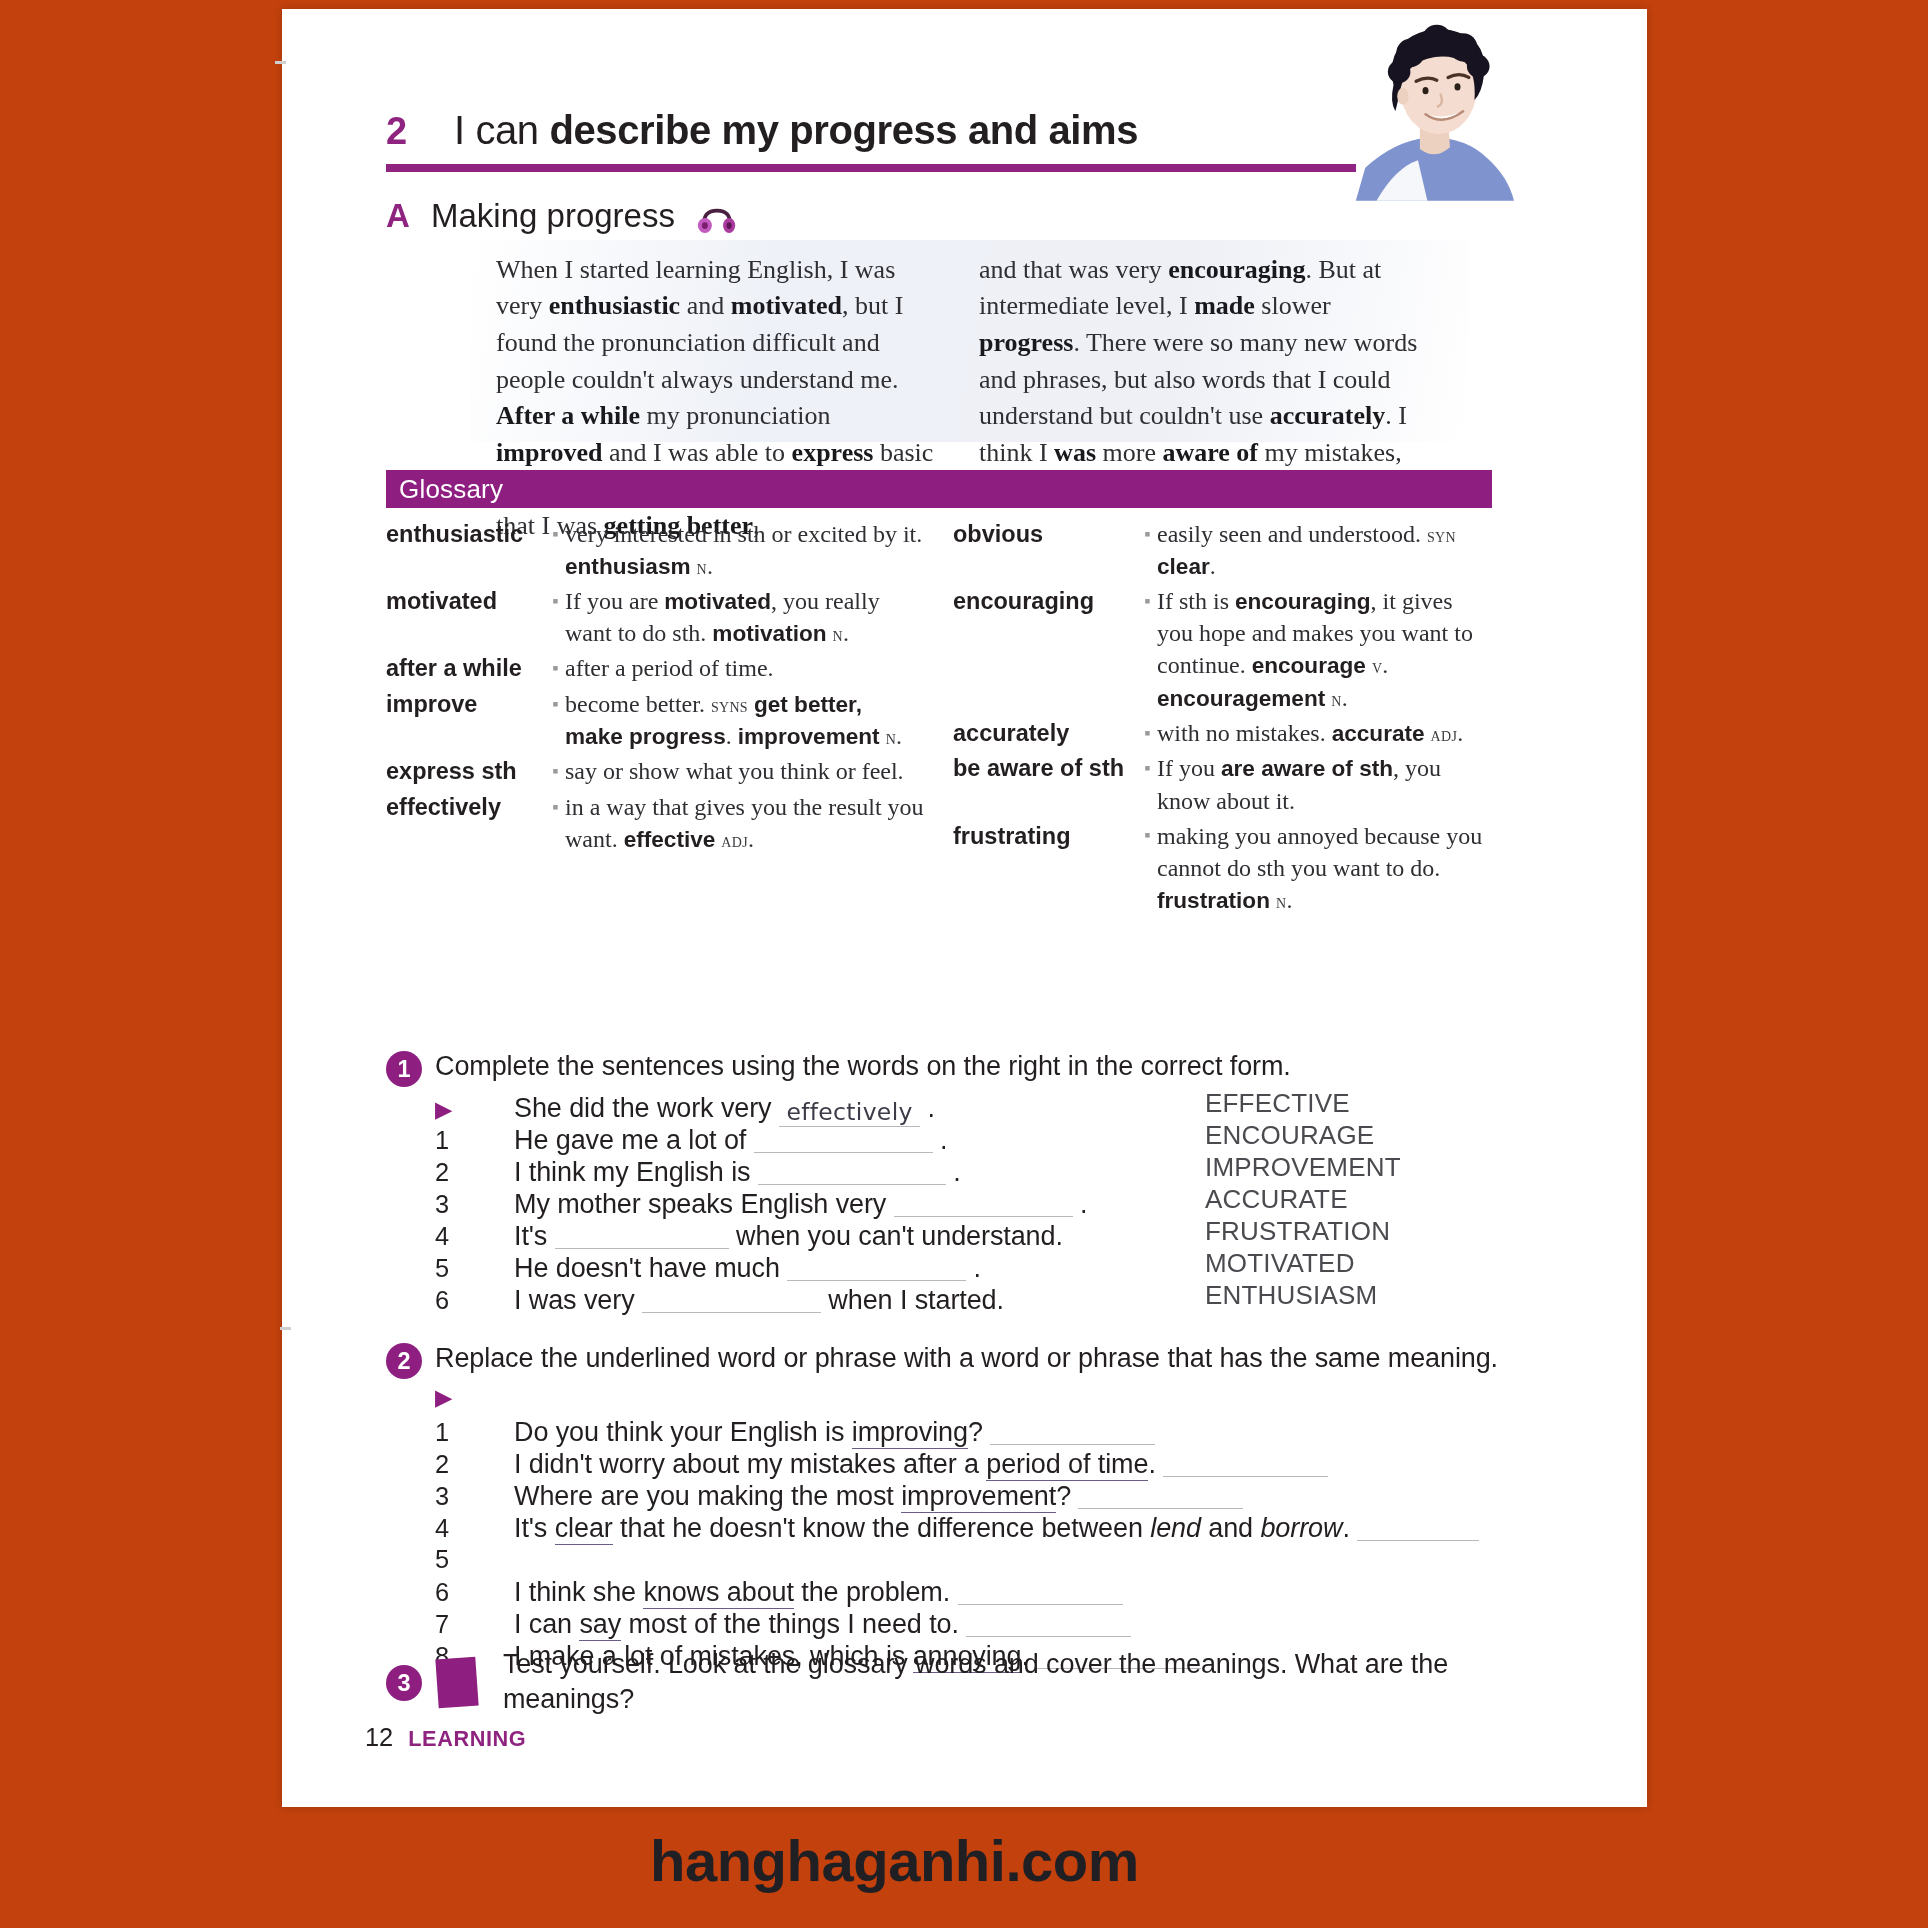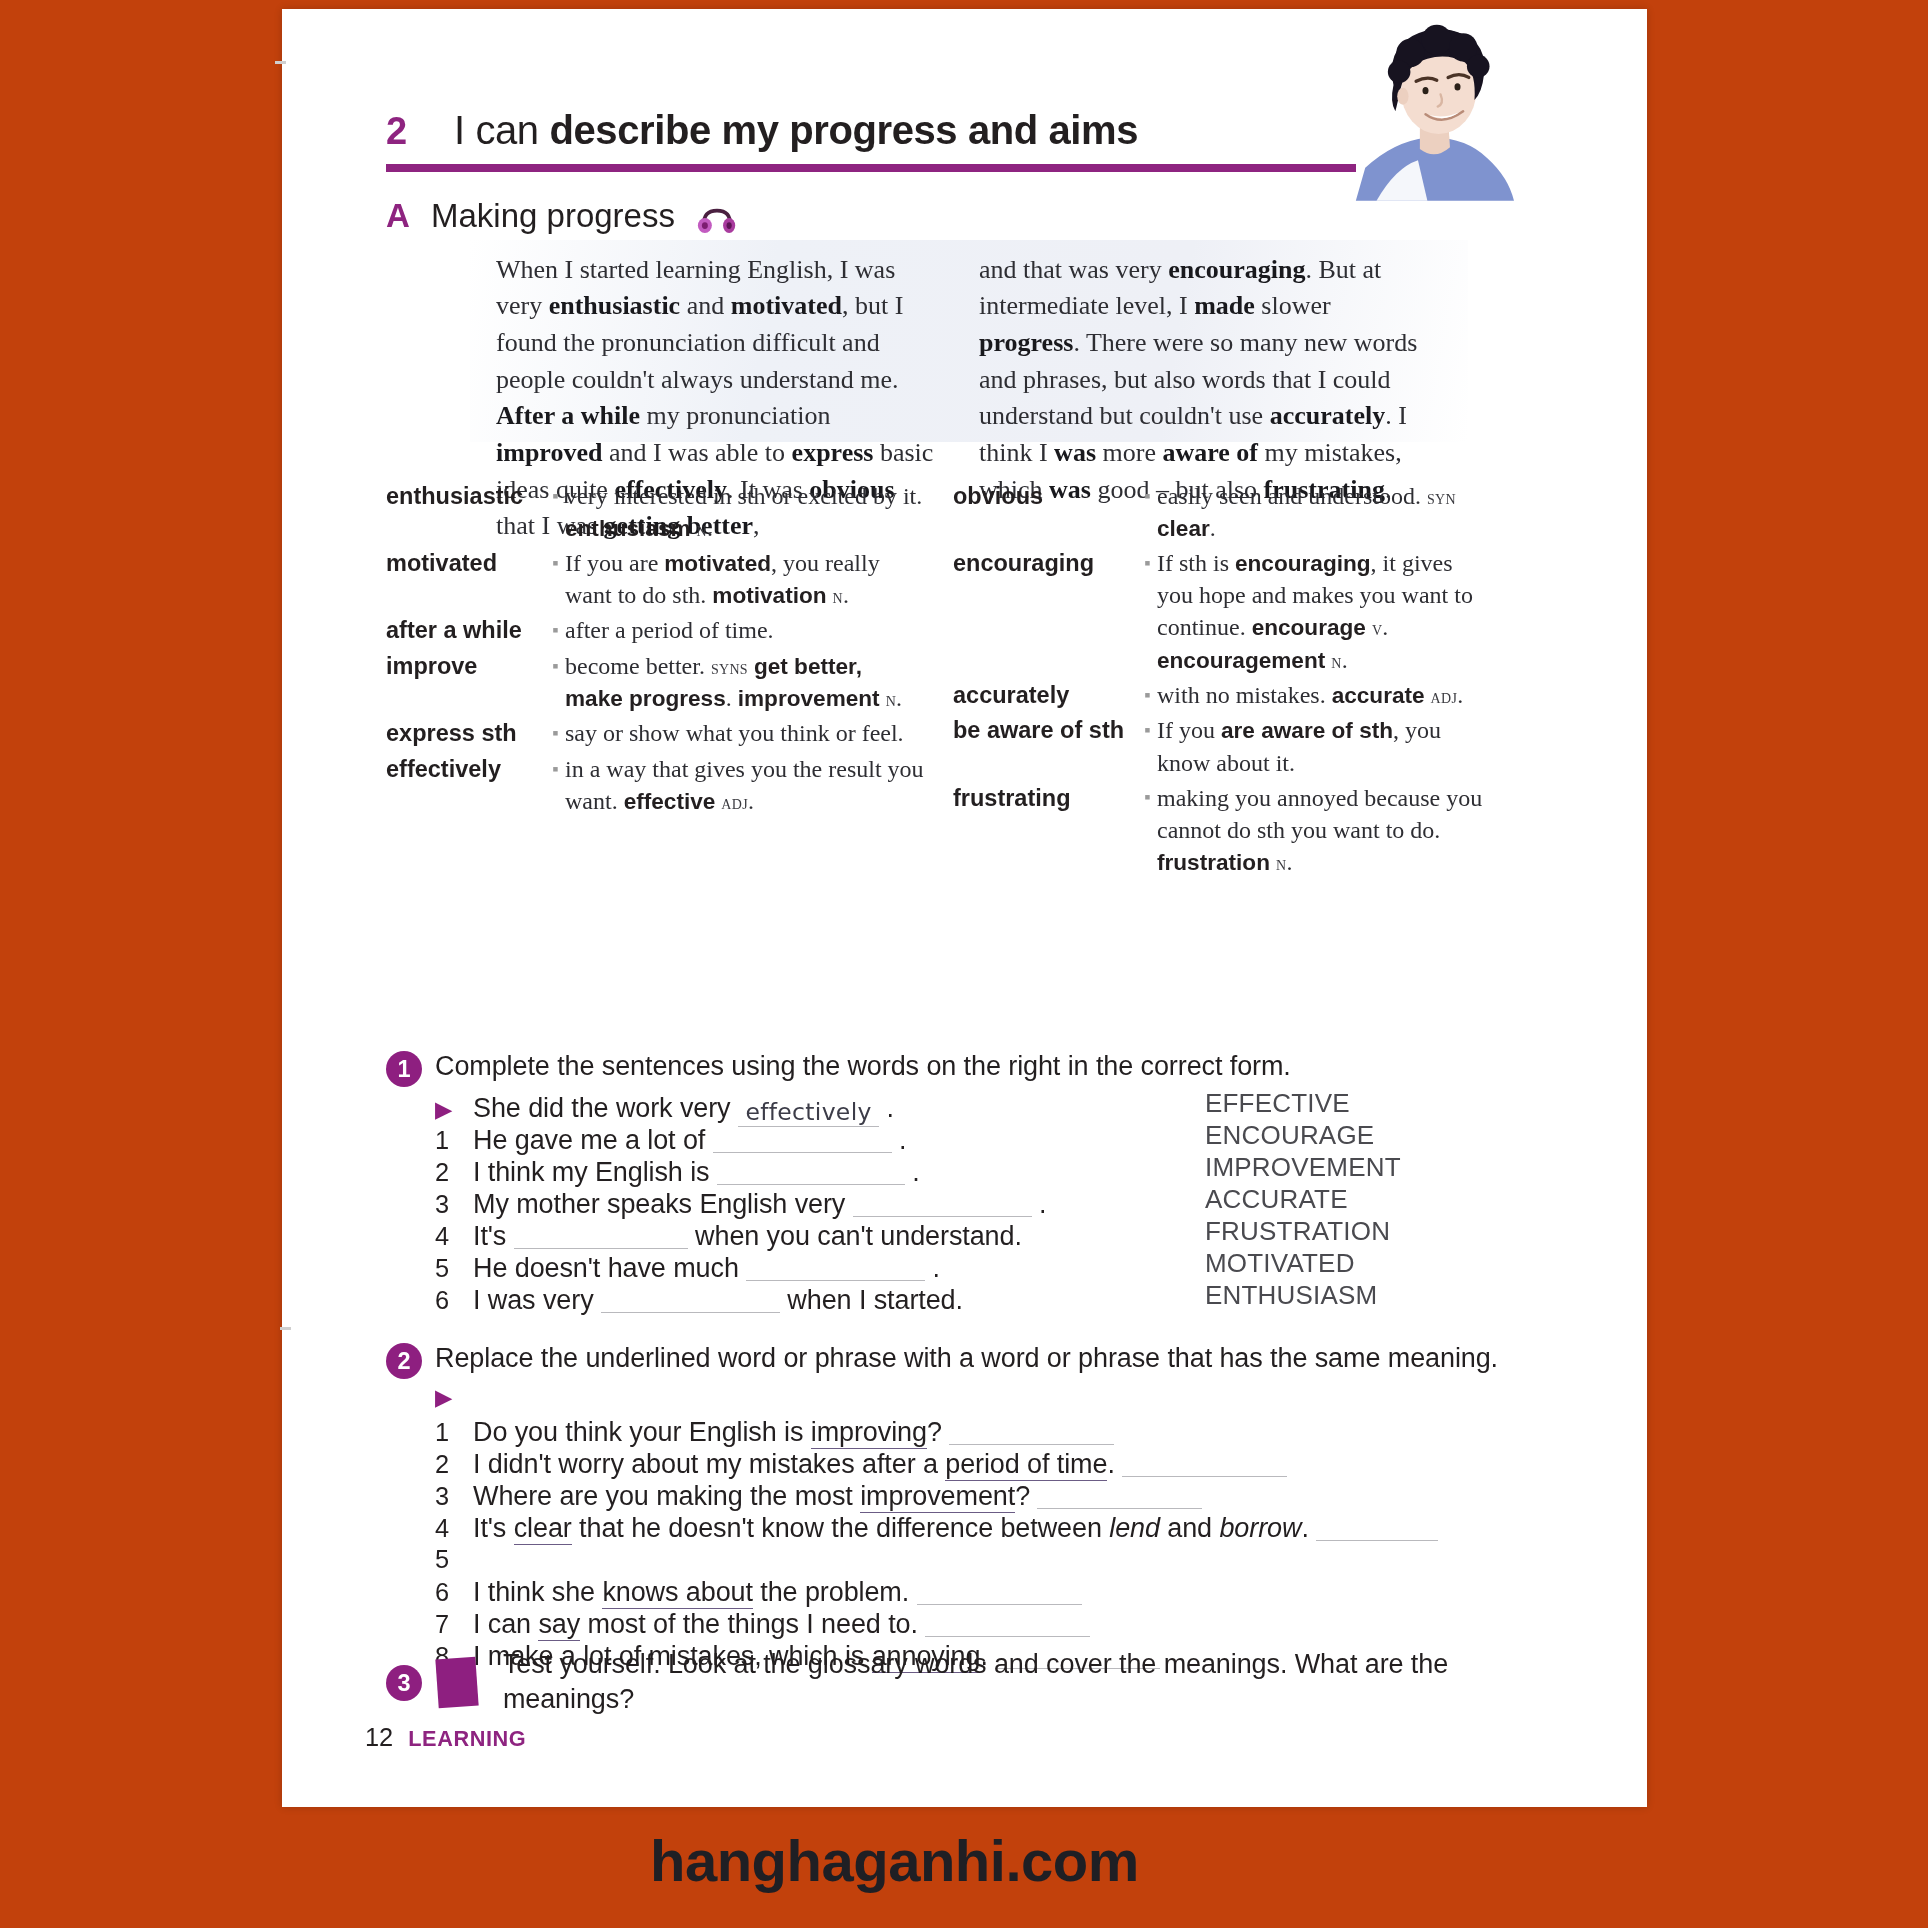--- a/index.html
+++ b/index.html
@@ -240,21 +240,21 @@
     height: 32px;
     letter-spacing: -0.1px;
   }
   .ex-mark {
     flex: 0 0 38px;
     width: 38px;
     color: #231f20;
     font-size: 25.4px;
   }
   .ex-mark.tri { color: #8e1f80; font-size: 22.6px; }
-  .ex-text { white-space: nowrap; }
+  .ex-text { white-space: nowrap; margin-left: 41px; }
 
   .blank {
     display: inline-block;
     border-bottom: 1.9px solid #b9b9bd;
     height: 22.6px;
     vertical-align: -3.8px;
   }
   .hw {
     font-family: "DejaVu Sans", sans-serif;
     font-size: 23.5px;
@@ -371,20 +371,23 @@
     </div>
 
     <div id="passage">
       <div class="cols">
         <div class="col">When I started learning English, I was very <b>enthusiastic</b> and <b>motivated</b>, but I found the pronunciation difficult and people couldn't always understand me. <b>After a while</b> my pronunciation <b>improved</b> and I was able to <b>express</b> basic ideas quite <b>effectively</b>. It was <b>obvious</b> that I was <b>getting better</b>,</div>
         <div class="col">and that was very <b>encouraging</b>. But at intermediate level, I <b>made</b> slower <b>progress</b>. There were so many new words and phrases, but also words that I could understand but couldn't use <b>accurately</b>. I think I <b>was</b> more <b>aware of</b> my mistakes, which <b>was</b> good – but also <b>frustrating</b>.</div>
       </div>
     </div>
 
     <div id="glossary">
+      <div id="gloss-bar">
+        <span>Glossary</span>
+      </div>
       <div id="gloss-body">
         <div class="gcol" id="gloss-left">
             <div class="gentry">
               <div class="gterm">enthusiastic</div>
               <div class="gdot">▪</div>
               <div class="gdef">very interested in sth or excited by it. <b>enthusiasm</b> <span class="sc">n</span>.</div>
             </div>
             <div class="gentry">
               <div class="gterm">motivated</div>
               <div class="gdot">▪</div>

